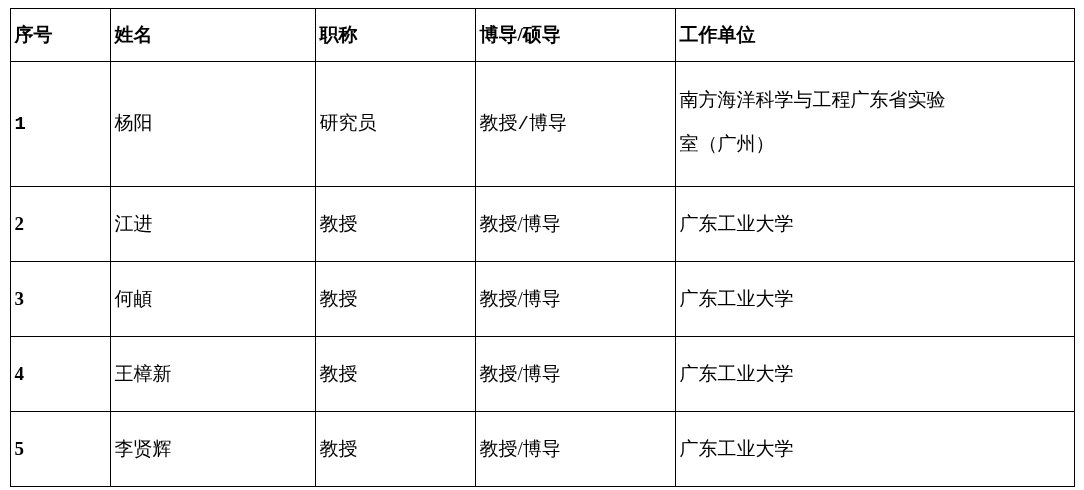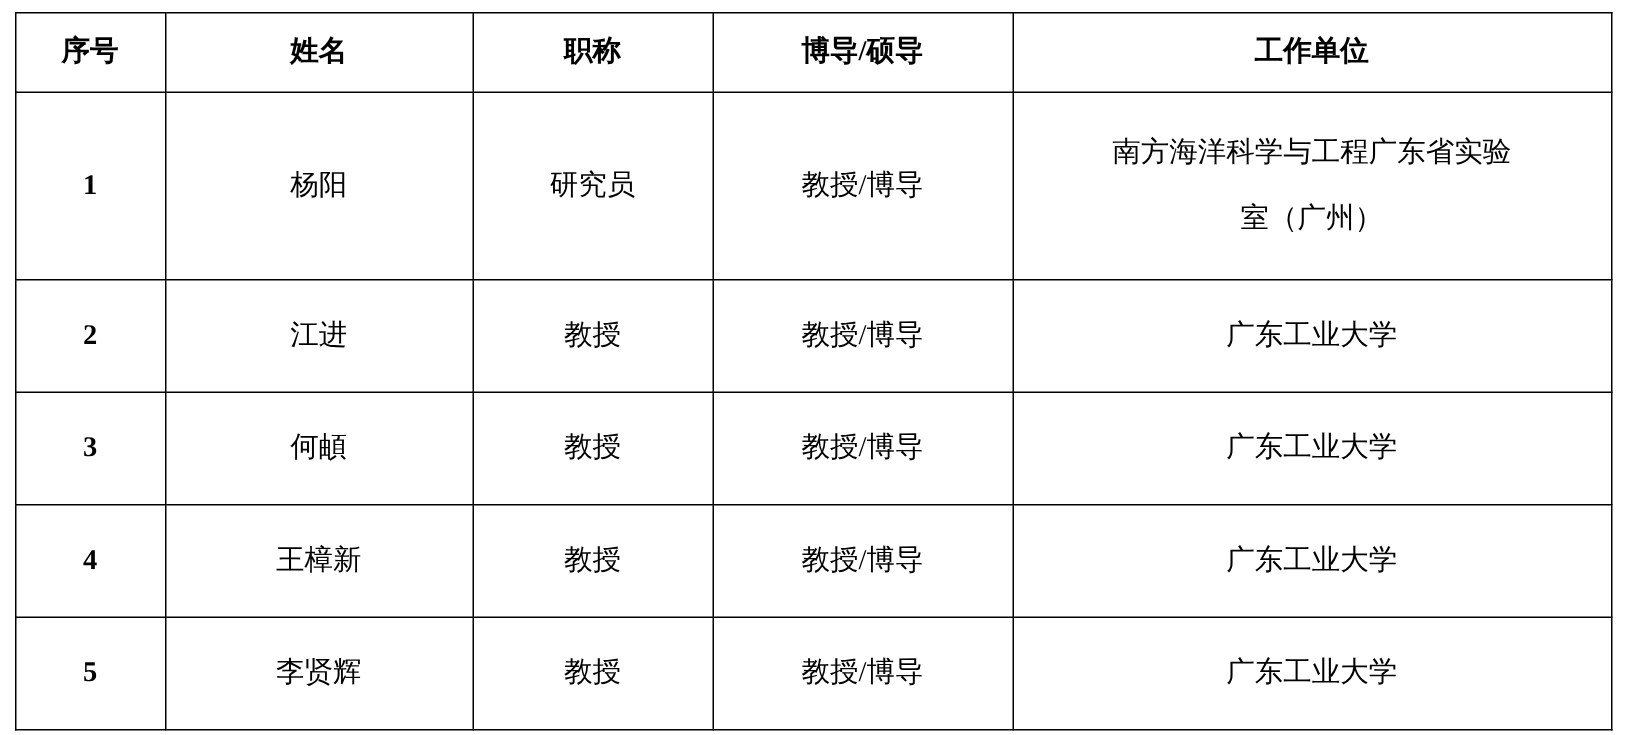--- a/index.html
+++ b/index.html
@@ -21,21 +21,21 @@
   }
   table.doc-table {
     border-collapse: collapse;
     width: 1064px;
     margin: 0 auto;
     table-layout: fixed;
   }
   table.doc-table th,
   table.doc-table td {
     border: 1px solid #000000;
-    text-align: center;
+    text-align: left;
     vertical-align: middle;
     font-size: 19px;
     line-height: 1.8;
     padding: 6px 4px;
   }
   table.doc-table thead th {
     font-weight: bold;
     height: 44px;
     padding: 4px;
   }
@@ -51,20 +51,21 @@
     font-size: 18px;
   }
   td.cell-name,
   td.cell-title,
   td.cell-super,
   td.cell-org {
     font-weight: normal;
   }
   tr.row-tall td {
     height: 112px;
+    font-family: Liberation Mono, monospace;
   }
   tr.row-normal td {
     height: 62px;
   }
   .org-two-line {
     display: block;
     line-height: 2.3;
   }
 </style>
 </head>

